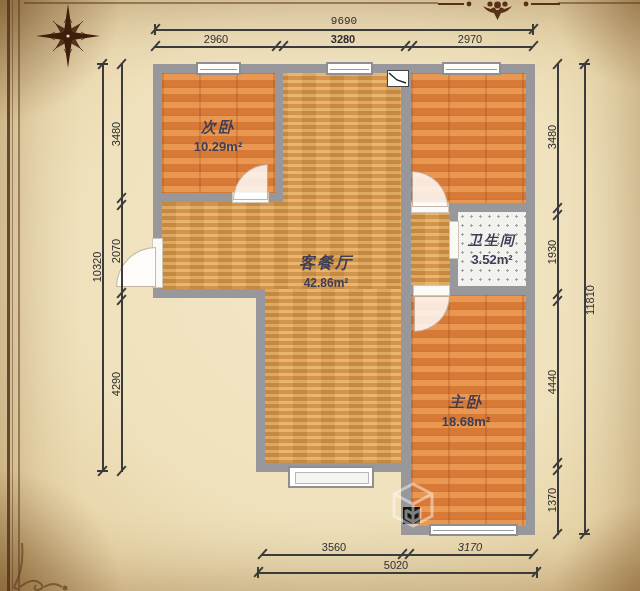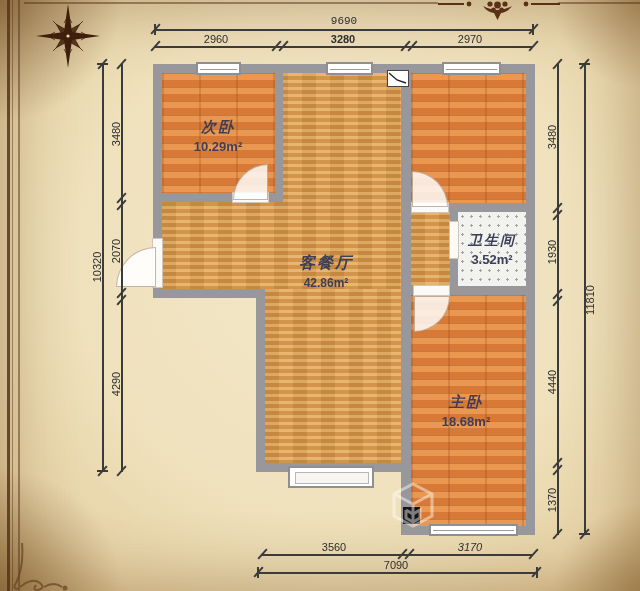--- a/index.html
+++ b/index.html
@@ -247,21 +247,21 @@
   <div class="tk" style="left:403px;top:553px;"></div>
   <div class="tk" style="left:527px;top:553px;"></div>
   <span class="dlab" style="left:334px;top:547px;">3560</span>
   <span class="dlab" style="left:470px;top:547px;font-style:italic;">3170</span>
 
   <div class="dim-h" style="left:258px;top:572px;width:279px;"></div>
   <div class="ebv" style="left:257px;top:567px;"></div>
   <div class="ebv" style="left:536px;top:567px;"></div>
   <div class="tk" style="left:252px;top:571px;"></div>
   <div class="tk" style="left:530px;top:571px;"></div>
-  <span class="dlab" style="left:396px;top:565px;">7090</span>
+  <span class="dlab" style="left:396px;top:565px;">5020</span>
 
   <div id="watermark">
     <svg width="46" height="46" viewBox="0 0 46 46">
       <g fill="none" stroke="#ffffff" stroke-width="3" opacity=".9">
         <polygon points="23,2 42,12 42,34 23,44 4,34 4,12"></polygon>
         <polyline points="4,12 23,22 42,12"></polyline>
         <line x1="23" y1="22" x2="23" y2="44"></line>
         <polyline points="16,28 23,32 30,28 30,36 23,40 16,36 16,28"></polyline>
       </g>
     </svg>

